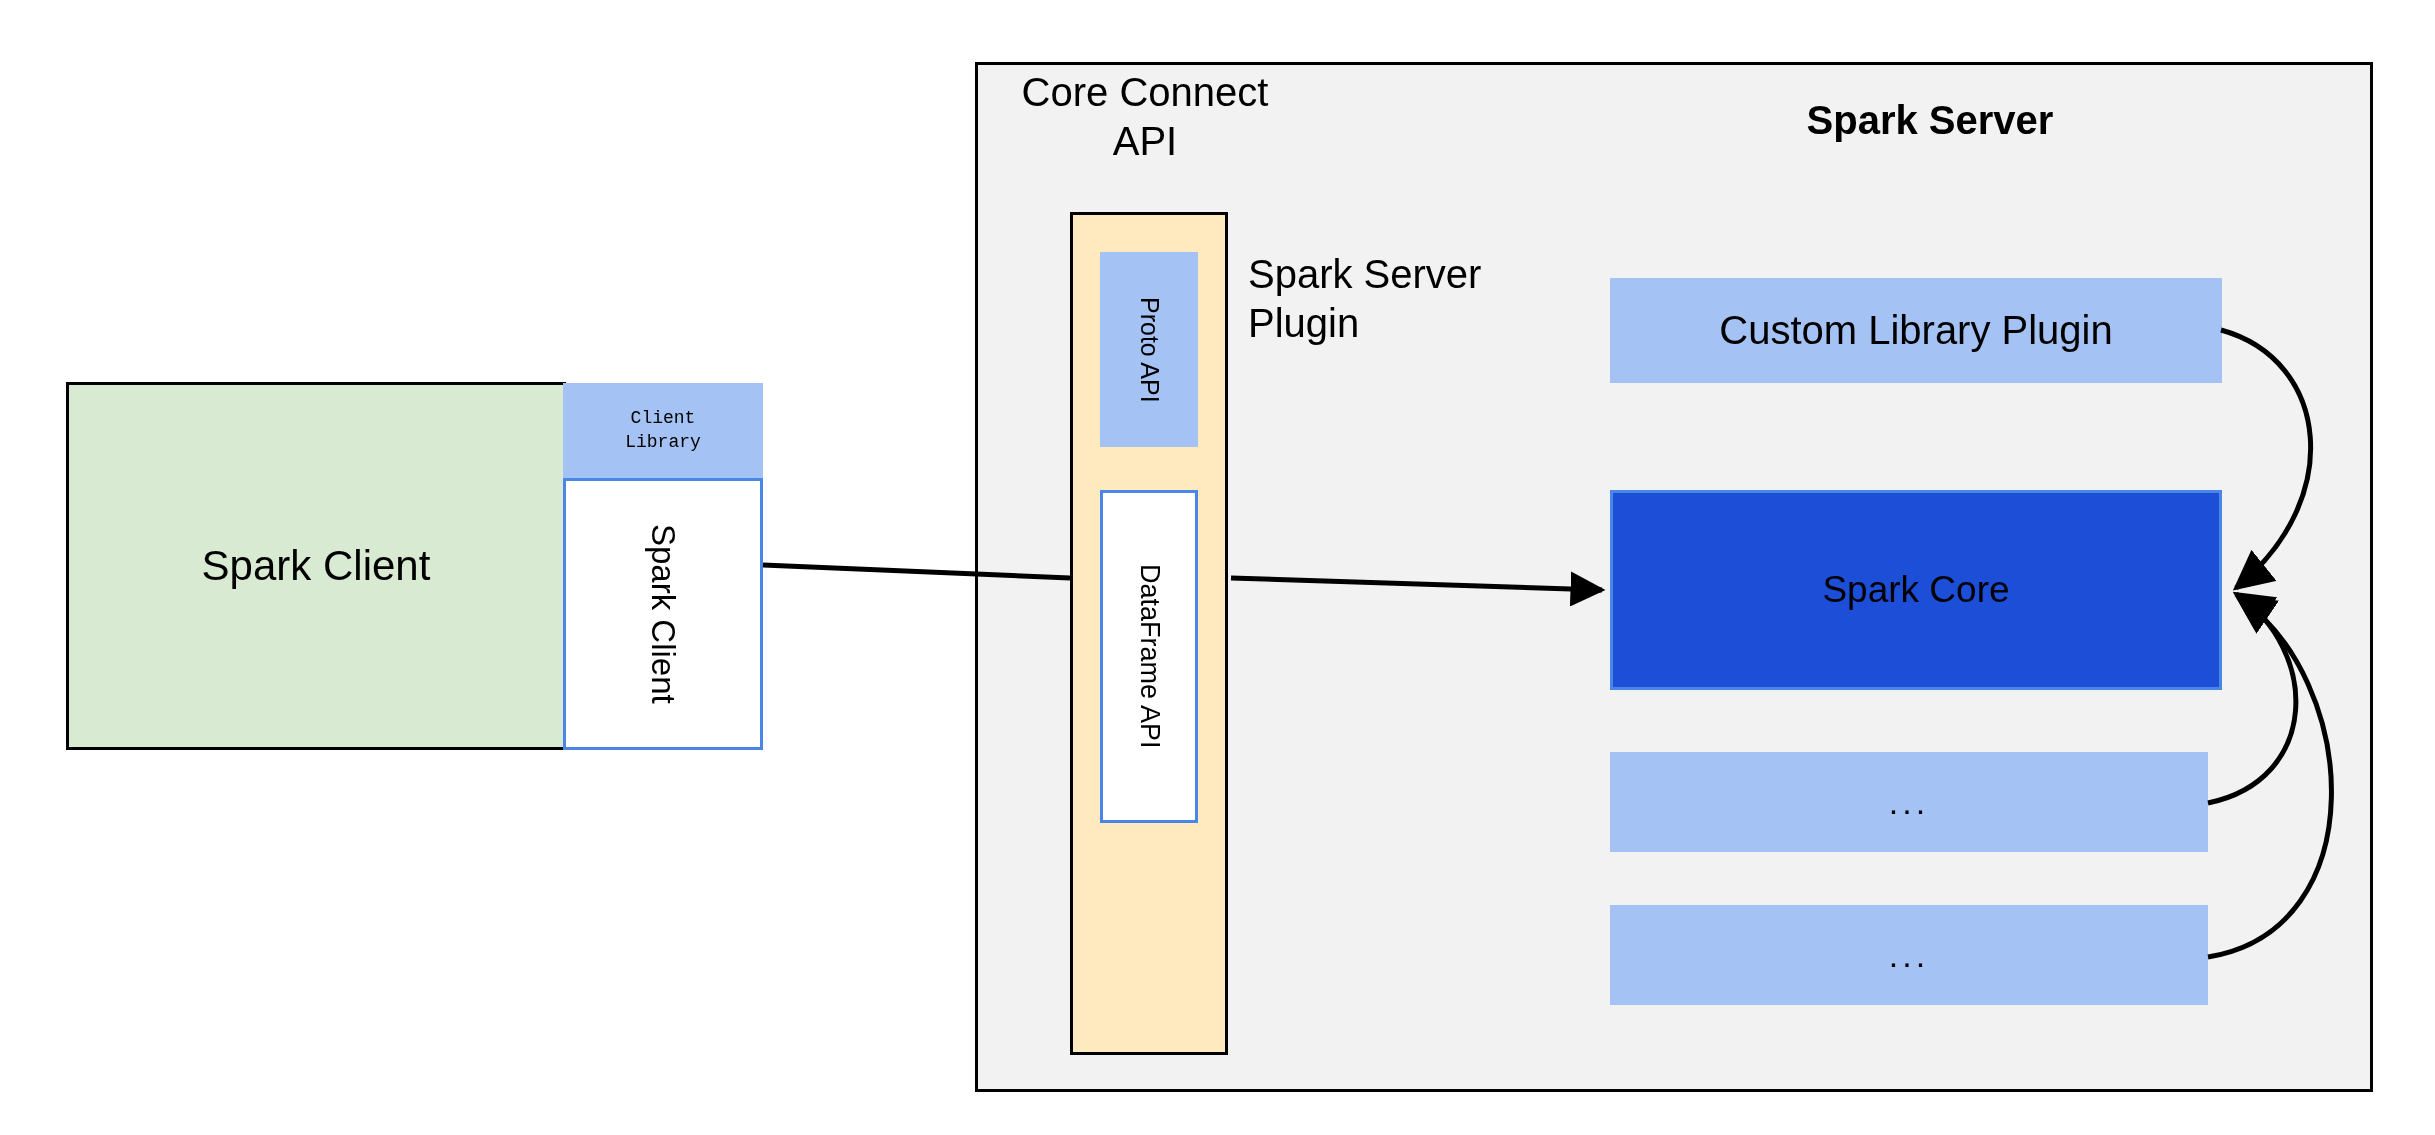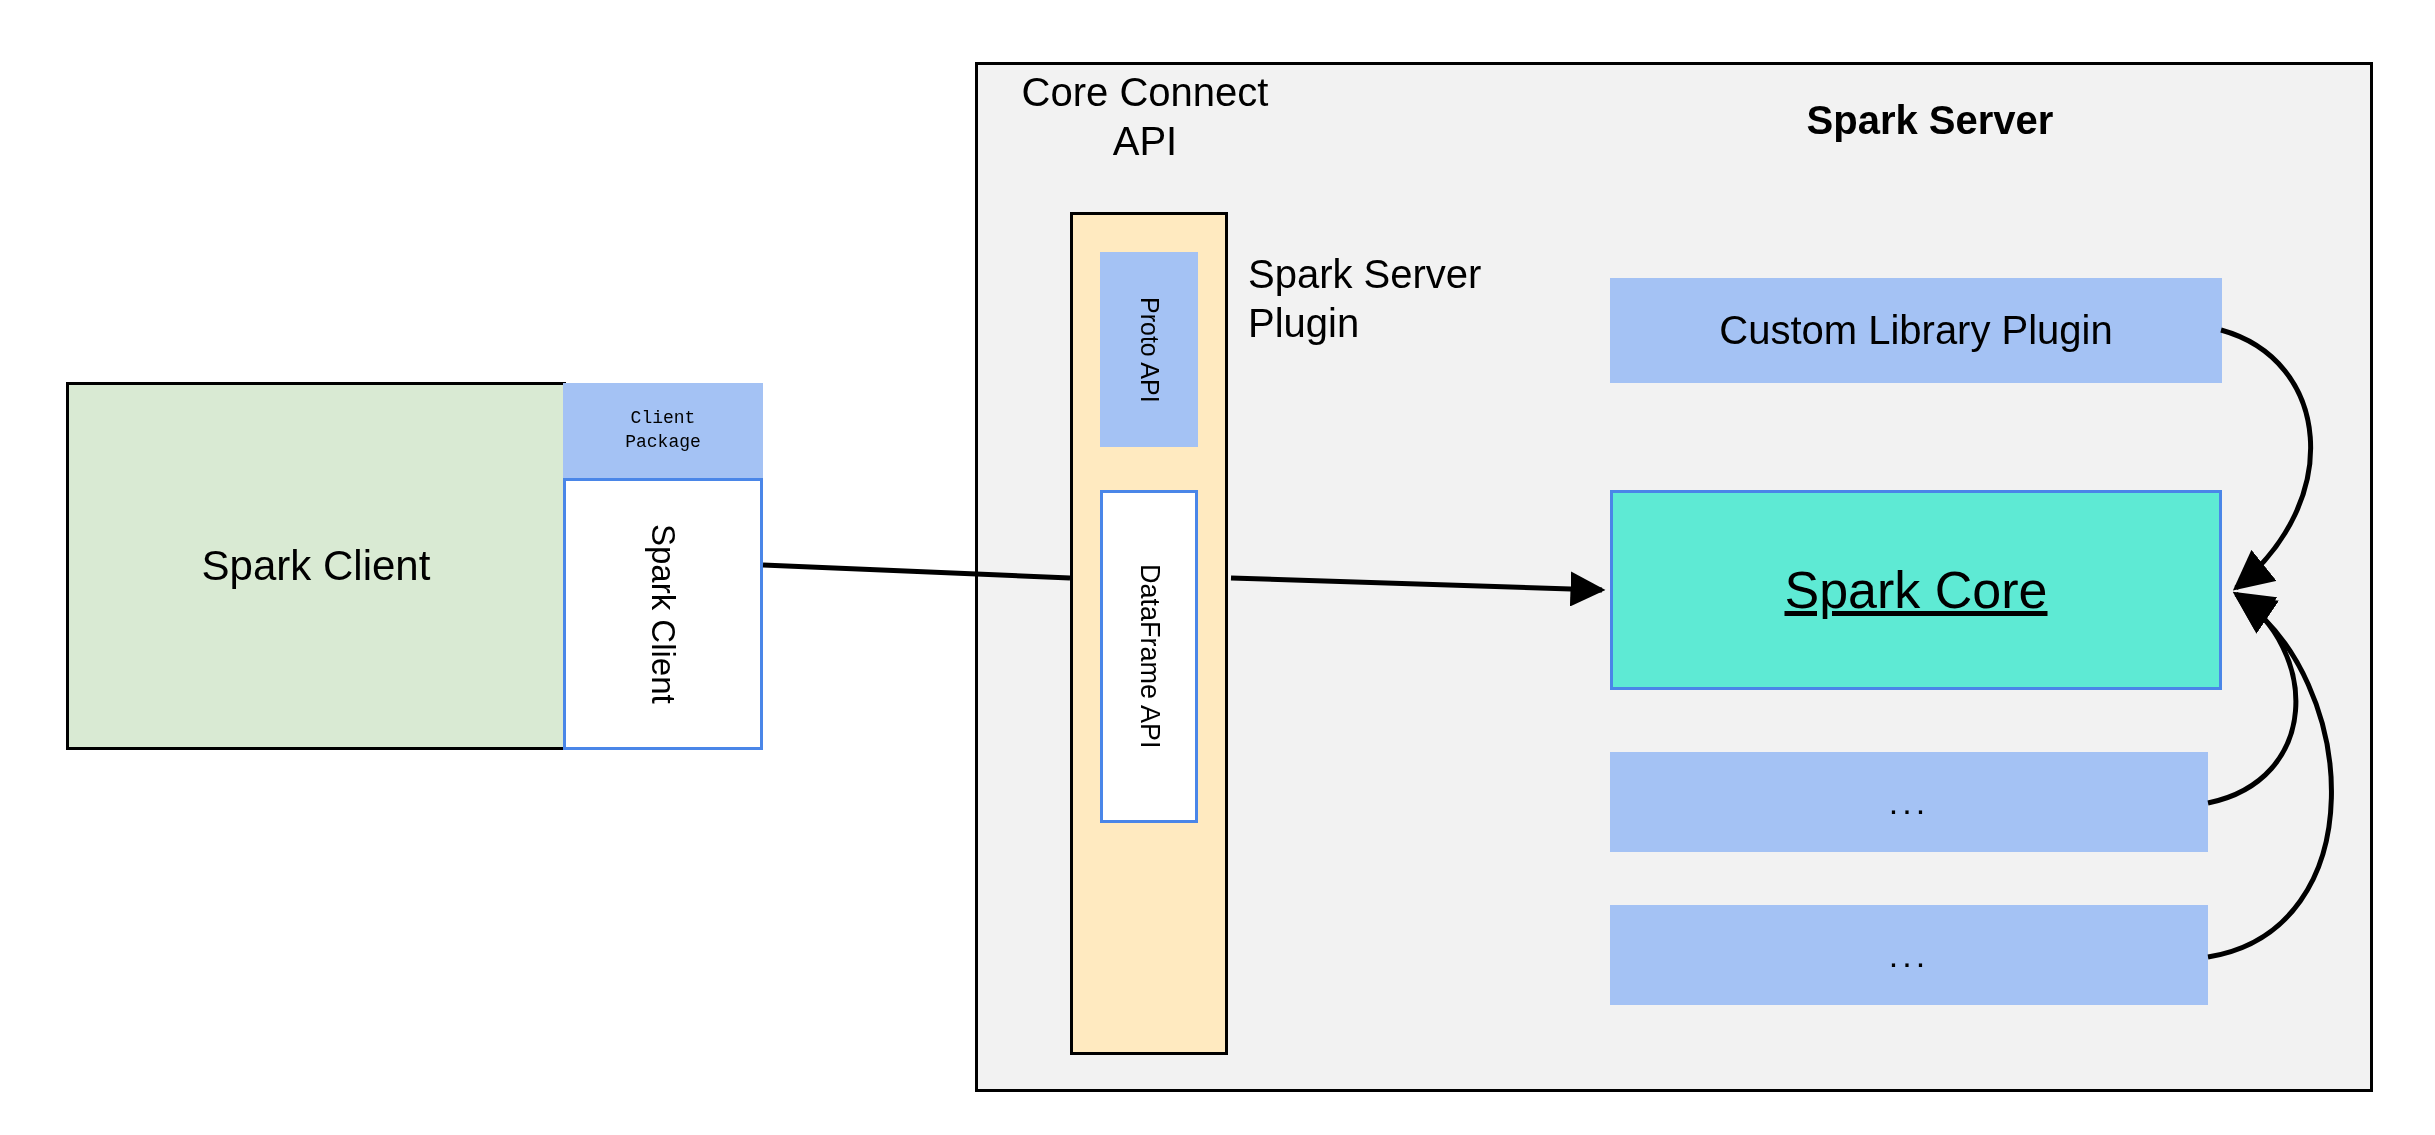--- a/index.html
+++ b/index.html
@@ -126,24 +126,23 @@
     width: 612px; height: 105px;
     background: #a4c2f4;
     border: 1px solid #a4c2f4;
     font-size: 40px;
     text-align: right;
   }
 
   #spark-core {
     left: 1610px; top: 490px;
     width: 612px; height: 200px;
-    background: #5eead4;
+    background: #1d4ed8;
     border: 3px solid #4a86e8;
-    font-size: 52px;
-    text-decoration: underline;
+    font-size: 37px;
   }
 
   #dots-1 {
     left: 1610px; top: 752px;
     width: 598px; height: 100px;
     background: #a4c2f4;
     border: 1px solid #a4c2f4;
     font-size: 34px;
     letter-spacing: 4px;
   }
@@ -174,21 +173,21 @@
 
   <div class="box center" id="client-app">
     <div>
       <div>Spark Client</div>
     </div>
   </div>
 
   <div class="box center" id="client-package">
     <div>
       <div>Client</div>
-      <div>Package</div>
+      <div>Library</div>
     </div>
   </div>
 
   <div class="box center" id="spark-client">
     <span class="vertical-label">Spark Client</span>
   </div>
 
   <div class="box" id="spark-connect-label">
     <div>Core Connect</div>
     <div>API</div>

